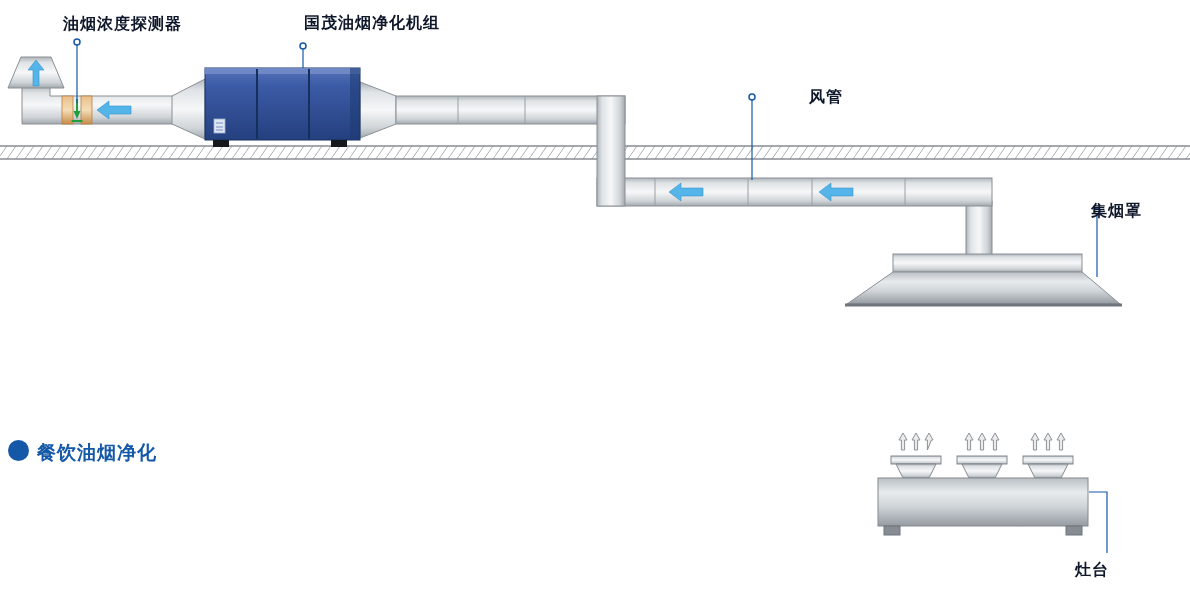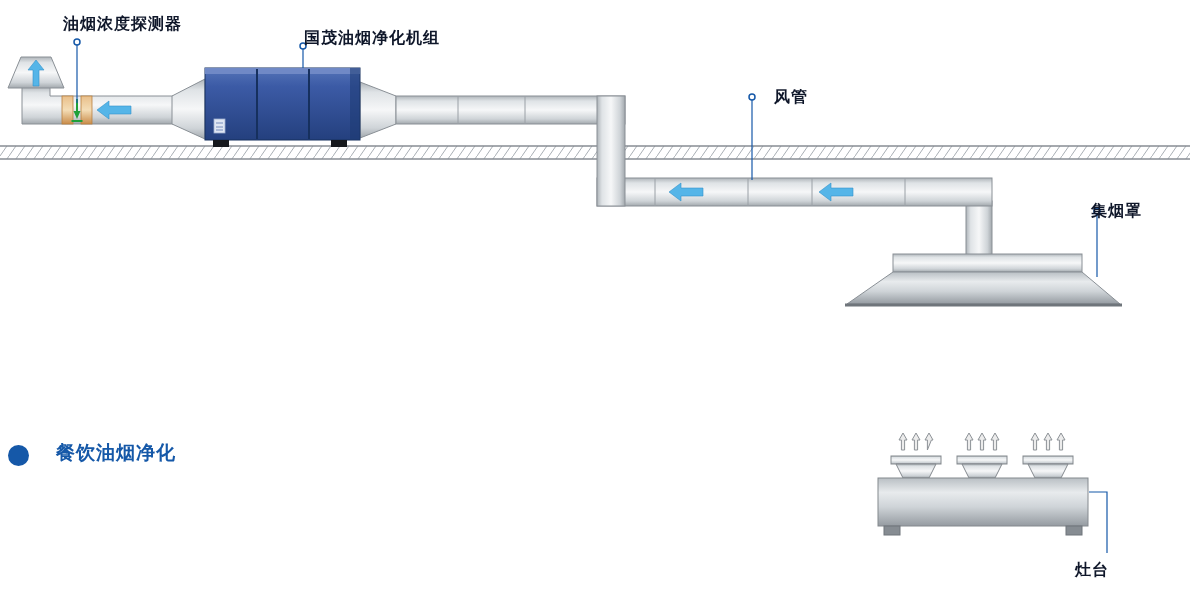--- a/index.html
+++ b/index.html
@@ -17,21 +17,21 @@
     font-size:16px;
     font-weight:600;
     letter-spacing:1px;
     white-space:nowrap;
     line-height:18px;
     margin-left:23px;
   }
   .legend{
     position:absolute;
     left:8px;top:440px;
-    display:flex;align-items:flex-end;gap:27px;
+    display:flex;align-items:flex-start;gap:8px;
   }
   .legend .dot{
     width:21px;height:21px;border-radius:50%;
     background:#1558a8;display:inline-block;
   }
   .legend .txt{
     color:#1558a8;font-size:19px;font-weight:700;letter-spacing:1px;
   }
 </style>
 </head>
@@ -172,22 +172,22 @@
     <circle cx="303" cy="46" r="3" fill="#ffffff" stroke-width="1.5"></circle>
     <line x1="752" y1="100" x2="752" y2="180"></line>
     <circle cx="752" cy="97" r="3" fill="#ffffff" stroke-width="1.5"></circle>
     <line x1="1097" y1="214" x2="1097" y2="277"></line>
     <circle cx="1097" cy="211" r="3" fill="#ffffff" stroke-width="1.5"></circle>
     <polyline points="1089,492 1107,492 1107,553"></polyline>
   </g>
 </svg>
 
 <div class="lbl" style="left:40px;top:15px;">油烟浓度探测器</div>
-<div class="lbl" style="left:281px;top:29px;">国茂油烟净化机组</div>
-<div class="lbl" style="left:751px;top:88px;">风管</div>
+<div class="lbl" style="left:281px;top:14px;">国茂油烟净化机组</div>
+<div class="lbl" style="left:786px;top:88px;">风管</div>
 <div class="lbl" style="left:1068px;top:202px;">集烟罩</div>
 <div class="lbl" style="left:1052px;top:561px;">灶台</div>
 
 <div class="legend">
   <span class="dot"></span>
   <span class="txt">餐饮油烟净化</span>
 </div>
 
 </div>
 

